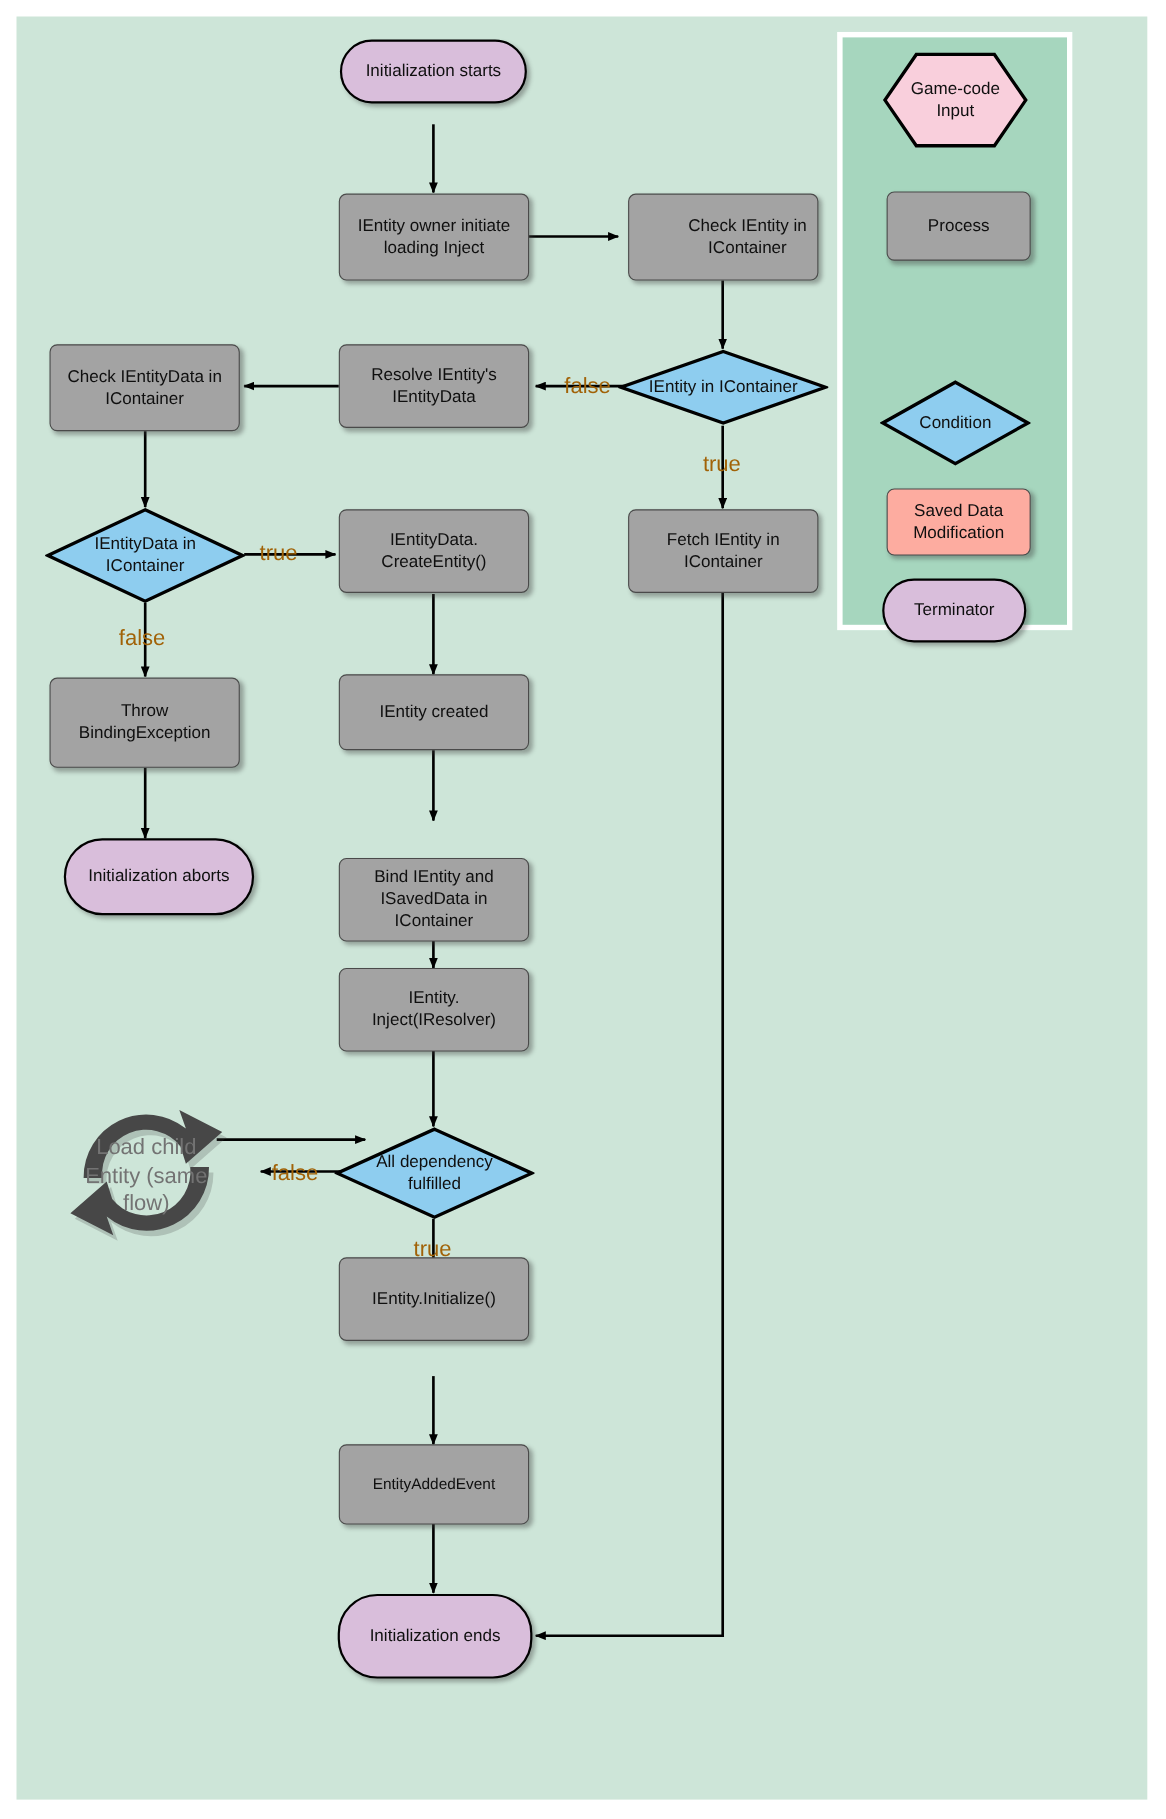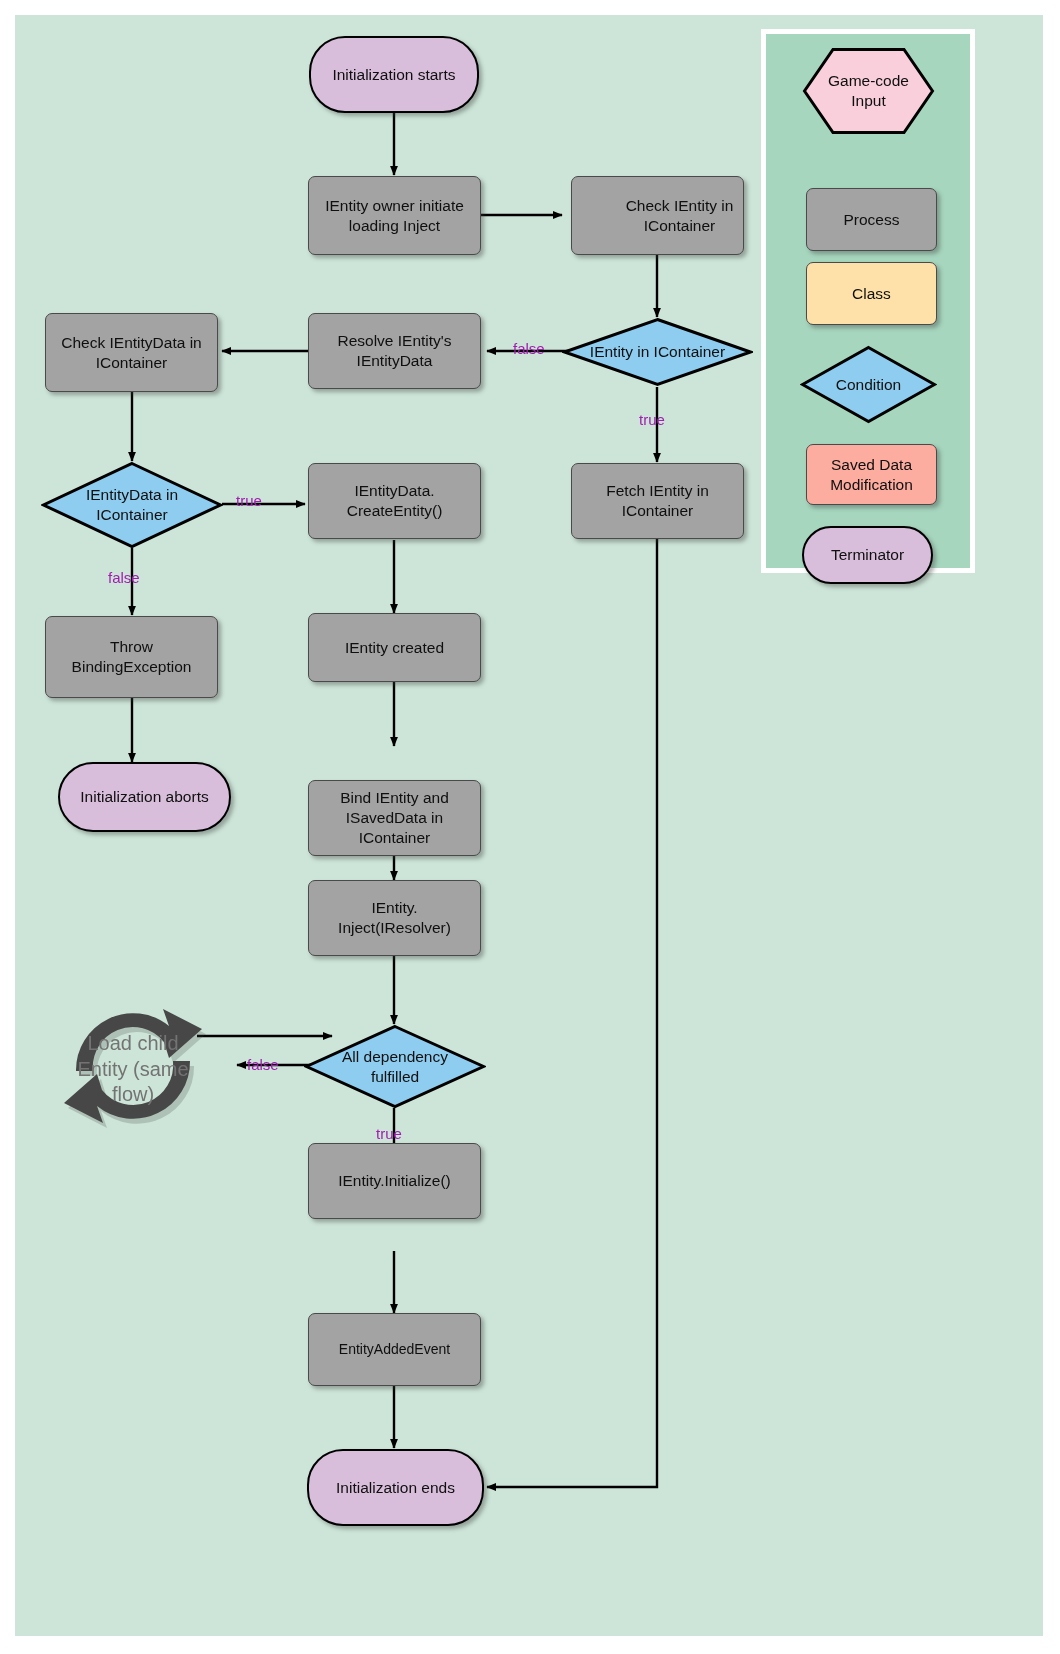--- a/index.html
+++ b/index.html
@@ -110,22 +110,22 @@
     top: 29px;
     width: 214px;
     height: 544px;
     background: #a6d6be;
     border: 5px solid #ffffff;
     box-sizing: border-box;
     z-index: 3;
   }
   .edge-label {
     position: absolute;
-    font-size: 15px;
-    color: #a21caf;
+    font-size: 20px;
+    color: #a16207;
     background: transparent;
     z-index: 6;
     white-space: nowrap;
   }
   .loopword {
     position: absolute;
     z-index: 7;
     font-size: 20px;
     line-height: 1.28;
     text-align: center;
@@ -196,21 +196,21 @@
         <path d="M -57,6 A 57,57 0 0 1 36,-39 L 30,-56 L 69,-36 L 36,-7 L 31,-23 A 40,40 0 0 0 -40,6 Z"></path>
         <path d="M 57,-4 A 57,57 0 0 1 -36,41 L -30,58 L -69,38 L -36,9 L -31,25 A 40,40 0 0 0 40,-4 Z"></path>
       </g>
       <g fill="#474747">
         <path d="M -57,6 A 57,57 0 0 1 36,-39 L 30,-56 L 69,-36 L 36,-7 L 31,-23 A 40,40 0 0 0 -40,6 Z"></path>
         <path d="M 57,-4 A 57,57 0 0 1 -36,41 L -30,58 L -69,38 L -36,9 L -31,25 A 40,40 0 0 0 40,-4 Z"></path>
       </g>
     </g>
   </svg>
 
-  <div class="node term" style="left:309px; top:36px; width:170px; height:77px;">
+  <div class="node term" style="left:309px; top:36px; width:170px; height:58px;">
     <span>Initialization starts</span>
   </div>
 
   <div class="node proc" style="left:308px; top:176px; width:173px; height:79px;">
     <span>
       <span>IEntity owner initiate</span><br>
       <span>loading Inject</span>
     </span>
   </div>
 
@@ -338,27 +338,24 @@
     <div class="hexa" style="left:36px; top:13px; width:133px; height:88px;">
       <svg class="hex-svg" viewBox="0 0 133 88" preserveAspectRatio="none">
         <polygon points="31,2.5 102,2.5 130.5,44 102,85.5 31,85.5 2.5,44" fill="#f9cfdc" stroke="#000" stroke-width="3" vector-effect="non-scaling-stroke"></polygon>
       </svg>
       <span class="lbl">
         <span>Game-code</span><br>
         <span>Input</span>
       </span>
     </div>
 
-    <div class="node proc" style="left: 40px; top: 154px; width: 131px; height: 63px; position: absolute; text-align: right;">
+    <div class="node proc" style="left: 40px; top: 140px; width: 131px; height: 63px; position: absolute; text-align: right;">
       <span>Process</span>
     </div>
 
-    <div class="node klass" style="left: 40px; top: 228px; width: 131px; height: 63px; position: absolute;">
-      <span>Class</span>
-    </div>
 
     <div class="node cond" style="left: 34px; top: 311px; width: 137px; height: 79px; position: absolute;">
       <svg class="diamond-svg" viewBox="0 0 137 79" preserveAspectRatio="none">
         <polygon points="68.5,2.5 134.5,39.5 68.5,76.5 2.5,39.5" fill="#8ecdef" stroke="#000" stroke-width="3" vector-effect="non-scaling-stroke"></polygon>
       </svg>
       <span class="lbl">Condition</span>
     </div>
 
     <div class="node saved" style="left: 40px; top: 410px; width: 131px; height: 61px; position: absolute;">
       <span>

